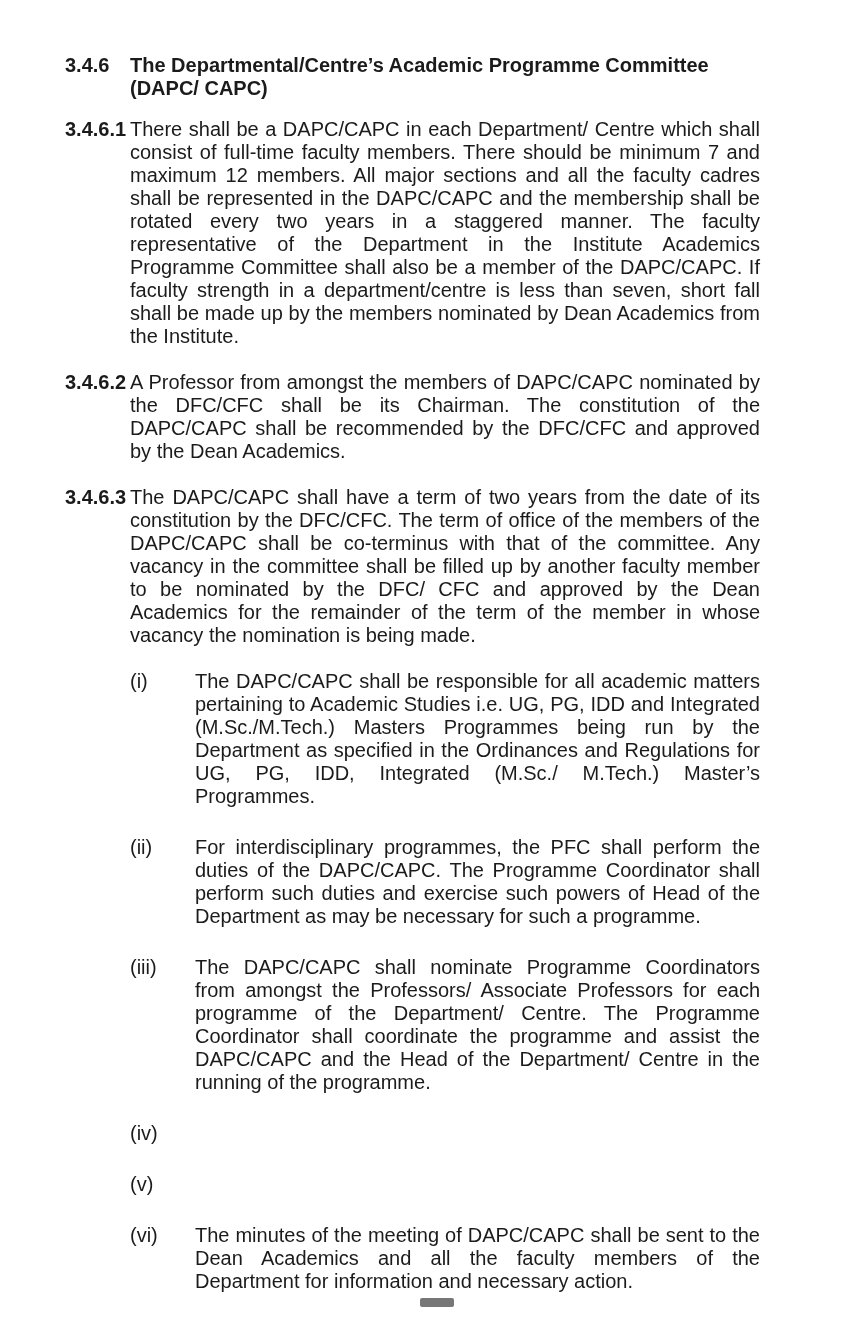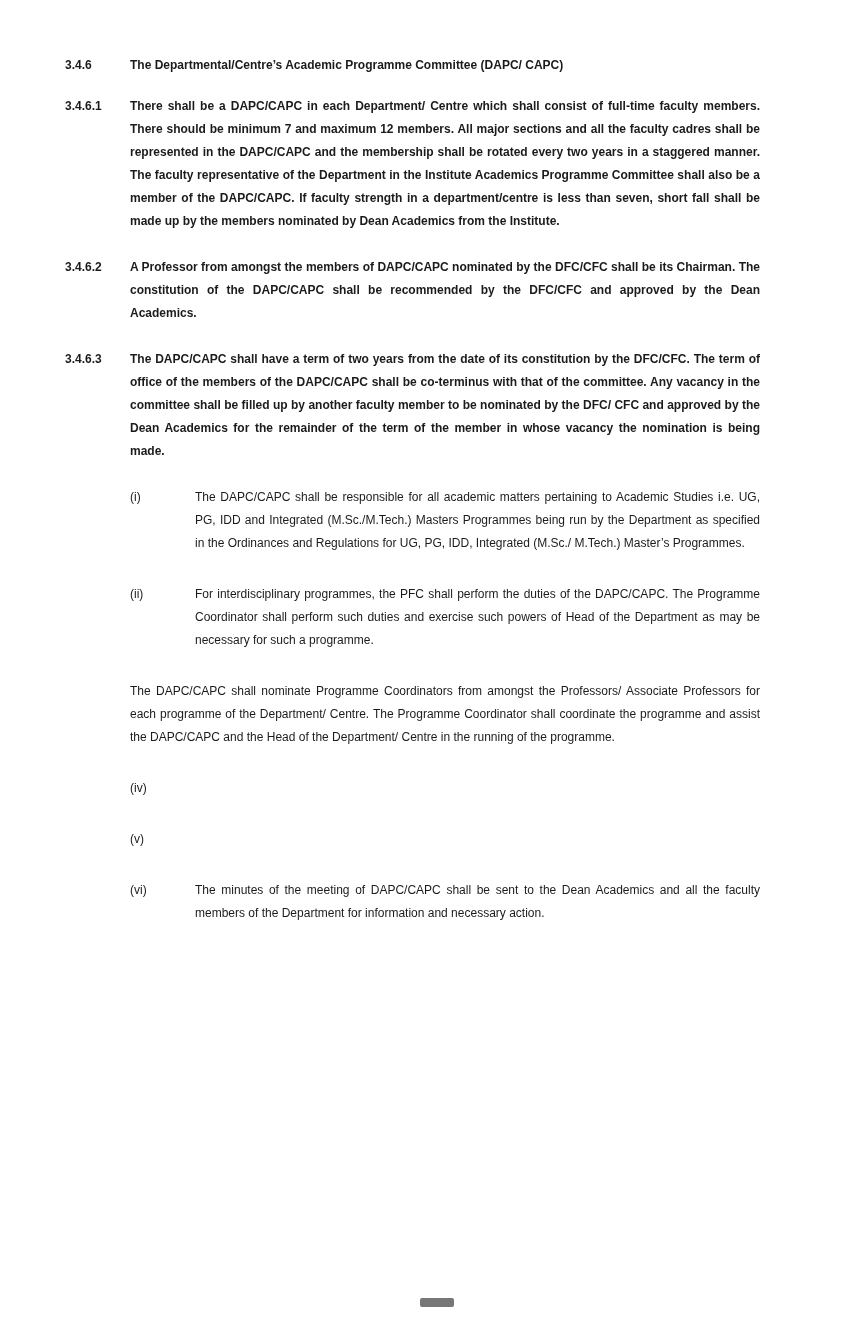--- a/index.html
+++ b/index.html
@@ -4,29 +4,29 @@
 <style>
   * { margin: 0; padding: 0; box-sizing: border-box; }
   html, body { background: #ffffff; }
   .page {
     position: relative;
     width: 863px;
     height: 1320px;
     margin: 0 auto;
     background: #ffffff;
     font-family: "Liberation Sans", "DejaVu Sans", sans-serif;
-    font-size: 12px;
+    font-size: 20px;
     line-height: 23px;
     color: #1b1b1b;
     overflow: hidden;
   }
   .content { padding: 54px 103px 0 65px; }
   .section { display: flex; margin-bottom: 23px; }
   .num { flex: 0 0 65px; font-weight: bold; }
-  .body { flex: 1; font-weight: bold; }
+  .body { flex: 1; }
   .just { text-align: justify; }
   .bold { font-weight: bold; }
   .heading { margin-bottom: 18px; }
   .heading .body { max-width: 622px; }
   .duties-head { margin-bottom: 17px; }
   .item { display: flex; margin-left: 65px; margin-bottom: 28px; }
   .item .label { flex: 0 0 65px; }
   .item .itext { flex: 1; text-align: justify; }
   .artifact {
     position: absolute;
@@ -69,20 +69,21 @@
     <div>
       <div class="item">
         <div class="label">(i)</div>
         <div class="itext">The DAPC/CAPC shall be responsible for all academic matters pertaining to Academic Studies i.e. UG, PG, IDD and Integrated (M.Sc./M.Tech.) Masters Programmes being run by the Department as specified in the Ordinances and Regulations for UG, PG, IDD, Integrated  (M.Sc./ M.Tech.) Master’s Programmes.</div>
       </div>
       <div class="item">
         <div class="label">(ii)</div>
         <div class="itext">For interdisciplinary programmes, the PFC shall perform the duties of the DAPC/CAPC. The Programme Coordinator shall perform such duties and exercise such powers of Head of the Department as may be necessary for such a programme.</div>
       </div>
       <div class="item">
+        <div class="label">(iii)</div>
         <div class="itext">The DAPC/CAPC shall nominate Programme Coordinators from amongst the Professors/ Associate Professors for each programme of the Department/ Centre. The Programme Coordinator shall coordinate the programme and assist the DAPC/CAPC and the Head of the Department/ Centre in the running of the programme.</div>
       </div>
       <div class="item">
         <div class="label">(iv)</div>
       </div>
       <div class="item">
         <div class="label">(v)</div>
       </div>
       <div class="item">
         <div class="label">(vi)</div>

